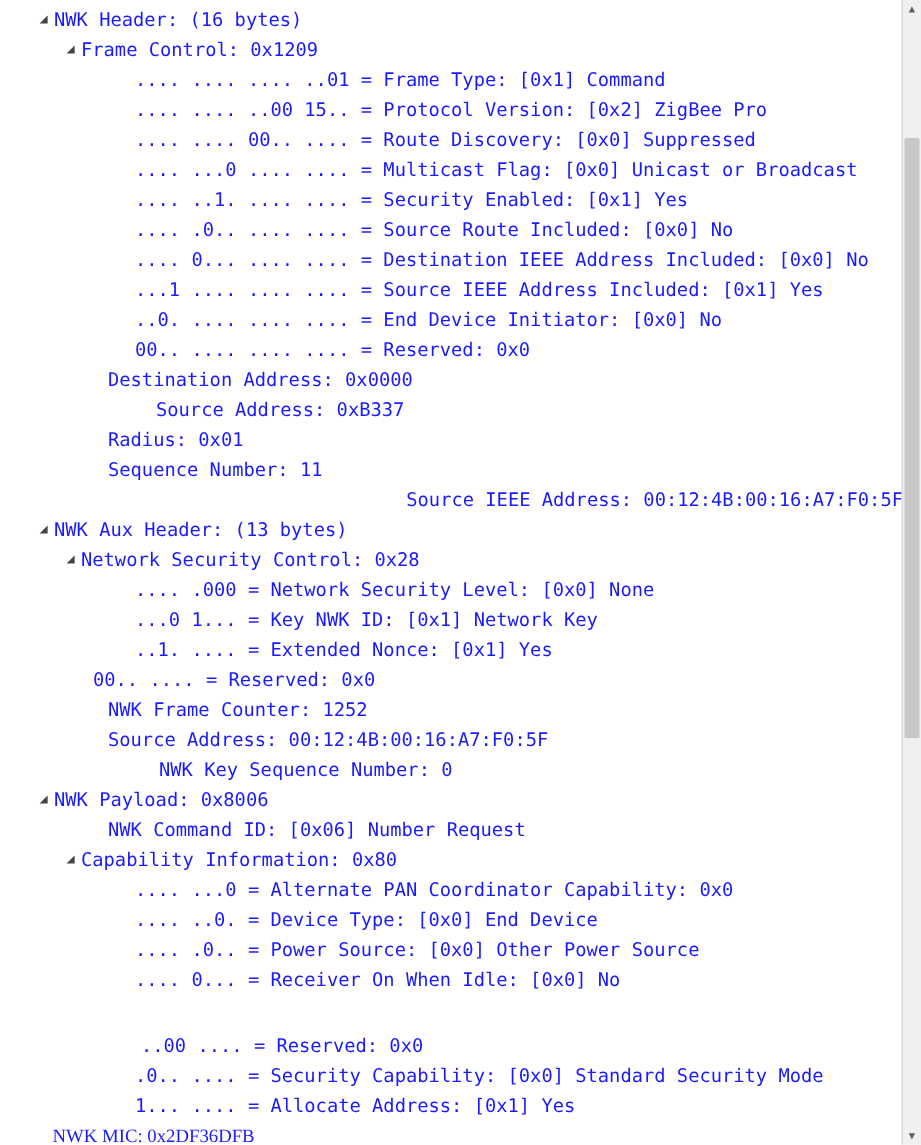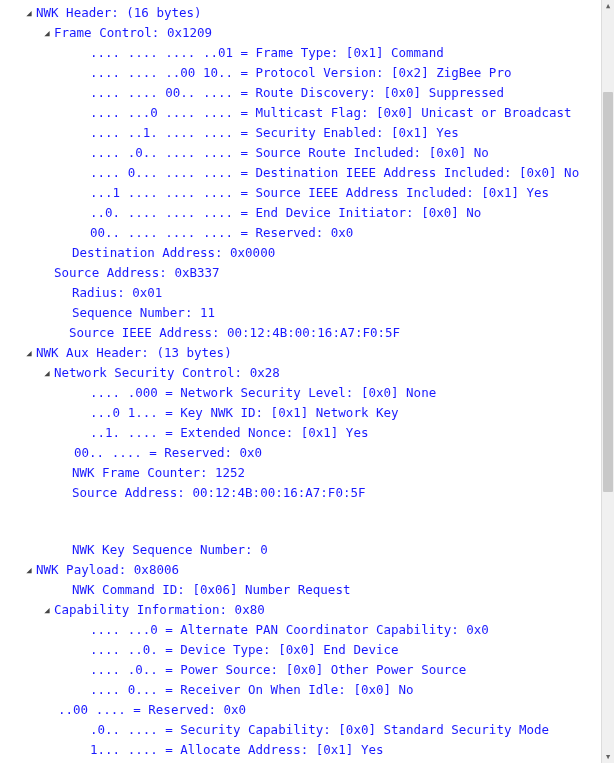--- a/index.html
+++ b/index.html
@@ -95,21 +95,21 @@
     <div class="row" style="padding-left: 40px;">
       <span class="twisty open">◢</span>
       <span class="label c-blue">Frame Control: 0x1209</span>
     </div>
     <div class="row" style="padding-left: 76px;">
       <span class="twisty none"></span>
       <span class="label c-blue">.... .... .... ..01 = Frame Type: [0x1] Command</span>
     </div>
     <div class="row" style="padding-left: 76px;">
       <span class="twisty none"></span>
-      <span class="label c-blue">.... .... ..00 10.. = Protocol Version: [0x2] ZigBee Pro</span>
+      <span class="label c-blue">.... .... ..00 15.. = Protocol Version: [0x2] ZigBee Pro</span>
     </div>
     <div class="row" style="padding-left: 76px;">
       <span class="twisty none"></span>
       <span class="label c-blue">.... .... 00.. .... = Route Discovery: [0x0] Suppressed</span>
     </div>
     <div class="row" style="padding-left: 76px;">
       <span class="twisty none"></span>
       <span class="label c-blue">.... ...0 .... .... = Multicast Flag: [0x0] Unicast or Broadcast</span>
     </div>
     <div class="row" style="padding-left: 76px;">
@@ -133,101 +133,101 @@
       <span class="label c-blue">..0. .... .... .... = End Device Initiator: [0x0] No</span>
     </div>
     <div class="row" style="padding-left: 76px;">
       <span class="twisty none"></span>
       <span class="label c-blue">00.. .... .... .... = Reserved: 0x0</span>
     </div>
     <div class="row" style="padding-left: 58px;">
       <span class="twisty none"></span>
       <span class="label c-blue">Destination Address: 0x0000</span>
     </div>
+    <div class="row" style="padding-left: 78px; margin-left: 12px;">
+      <span class="twisty none"></span>
+      <span class="label c-blue">Source Address: 0xB337</span>
+    </div>
+    <div class="row" style="padding-left: 58px;">
+      <span class="twisty none"></span>
+      <span class="label c-blue">Radius: 0x01</span>
+    </div>
+    <div class="row" style="padding-left: 58px;">
+      <span class="twisty none"></span>
+      <span class="label c-blue">Sequence Number: 11</span>
+    </div>
+    <div class="row" style="padding-left: 70px; justify-content: flex-end;">
+      <span class="twisty none"></span>
+      <span class="label c-blue">Source IEEE Address: 00:12:4B:00:16:A7:F0:5F</span>
+    </div>
+    <div class="row" style="padding-left: 22px;">
+      <span class="twisty open">◢</span>
+      <span class="label c-blue">NWK Aux Header: (13 bytes)</span>
+    </div>
     <div class="row" style="padding-left: 40px;">
-      <span class="twisty none"></span>
-      <span class="label c-blue">Source Address: 0xB337</span>
-    </div>
-    <div class="row" style="padding-left: 58px;">
-      <span class="twisty none"></span>
-      <span class="label c-blue">Radius: 0x01</span>
-    </div>
-    <div class="row" style="padding-left: 58px;">
-      <span class="twisty none"></span>
-      <span class="label c-blue">Sequence Number: 11</span>
-    </div>
-    <div class="row" style="padding-left: 55px;">
-      <span class="twisty none"></span>
-      <span class="label c-blue">Source IEEE Address: 00:12:4B:00:16:A7:F0:5F</span>
+      <span class="twisty open">◢</span>
+      <span class="label c-blue">Network Security Control: 0x28</span>
+    </div>
+    <div class="row" style="padding-left: 76px;">
+      <span class="twisty none"></span>
+      <span class="label c-blue">.... .000 = Network Security Level: [0x0] None</span>
+    </div>
+    <div class="row" style="padding-left: 76px; align-items: center;">
+      <span class="twisty none"></span>
+      <span class="label c-blue">...0 1... = Key NWK ID: [0x1] Network Key</span>
+    </div>
+    <div class="row" style="padding-left: 76px;">
+      <span class="twisty none"></span>
+      <span class="label c-blue">..1. .... = Extended Nonce: [0x1] Yes</span>
+    </div>
+    <div class="row" style="padding-left: 48px;">
+      <span class="twisty none"></span>
+      <span class="label c-blue">00.. .... = Reserved: 0x0</span>
+    </div>
+    <div class="row" style="padding-left: 58px;">
+      <span class="twisty none"></span>
+      <span class="label c-blue">NWK Frame Counter: 1252</span>
+    </div>
+    <div class="row" style="padding-left: 58px;">
+      <span class="twisty none"></span>
+      <span class="label c-blue">Source Address: 00:12:4B:00:16:A7:F0:5F</span>
+    </div>
+    <div class="row" style="padding-left: 92px;">
+      <span class="twisty none"></span>
+      <span class="label c-blue">NWK Key Sequence Number: 0</span>
     </div>
     <div class="row" style="padding-left: 22px;">
       <span class="twisty open">◢</span>
-      <span class="label c-blue">NWK Aux Header: (13 bytes)</span>
+      <span class="label c-blue">NWK Payload: 0x8006</span>
+    </div>
+    <div class="row" style="padding-left: 58px;">
+      <span class="twisty none"></span>
+      <span class="label c-blue">NWK Command ID: [0x06] Number Request</span>
     </div>
     <div class="row" style="padding-left: 40px;">
       <span class="twisty open">◢</span>
-      <span class="label c-blue">Network Security Control: 0x28</span>
-    </div>
-    <div class="row" style="padding-left: 76px;">
-      <span class="twisty none"></span>
-      <span class="label c-blue">.... .000 = Network Security Level: [0x0] None</span>
-    </div>
-    <div class="row" style="padding-left: 76px; align-items: center;">
-      <span class="twisty none"></span>
-      <span class="label c-blue">...0 1... = Key NWK ID: [0x1] Network Key</span>
-    </div>
-    <div class="row" style="padding-left: 76px;">
-      <span class="twisty none"></span>
-      <span class="label c-blue">..1. .... = Extended Nonce: [0x1] Yes</span>
-    </div>
-    <div class="row" style="padding-left: 60px;">
-      <span class="twisty none"></span>
-      <span class="label c-blue">00.. .... = Reserved: 0x0</span>
-    </div>
-    <div class="row" style="padding-left: 58px;">
-      <span class="twisty none"></span>
-      <span class="label c-blue">NWK Frame Counter: 1252</span>
-    </div>
-    <div class="row" style="padding-left: 58px;">
-      <span class="twisty none"></span>
-      <span class="label c-blue">Source Address: 00:12:4B:00:16:A7:F0:5F</span>
-    </div>
-    <div class="row" style="padding-left: 58px; margin-top: 37px;">
-      <span class="twisty none"></span>
-      <span class="label c-blue">NWK Key Sequence Number: 0</span>
-    </div>
-    <div class="row" style="padding-left: 22px;">
-      <span class="twisty open">◢</span>
-      <span class="label c-blue">NWK Payload: 0x8006</span>
-    </div>
-    <div class="row" style="padding-left: 58px;">
-      <span class="twisty none"></span>
-      <span class="label c-blue">NWK Command ID: [0x06] Number Request</span>
-    </div>
-    <div class="row" style="padding-left: 40px;">
-      <span class="twisty open">◢</span>
       <span class="label c-blue">Capability Information: 0x80</span>
     </div>
     <div class="row" style="padding-left: 76px;">
       <span class="twisty none"></span>
       <span class="label c-blue">.... ...0 = Alternate PAN Coordinator Capability: 0x0</span>
     </div>
     <div class="row" style="padding-left: 76px;">
       <span class="twisty none"></span>
       <span class="label c-blue">.... ..0. = Device Type: [0x0] End Device</span>
     </div>
     <div class="row" style="padding-left: 76px;">
       <span class="twisty none"></span>
       <span class="label c-blue">.... .0.. = Power Source: [0x0] Other Power Source</span>
     </div>
     <div class="row" style="padding-left: 76px; text-align: right;">
       <span class="twisty none"></span>
       <span class="label c-blue">.... 0... = Receiver On When Idle: [0x0] No</span>
     </div>
-    <div class="row" style="padding-left: 44px;">
+    <div class="row" style="padding-left: 80px; margin-top: 24px;">
       <span class="twisty none"></span>
       <span class="label c-blue">..00 .... = Reserved: 0x0</span>
     </div>
     <div class="row" style="padding-left: 76px;">
       <span class="twisty none"></span>
       <span class="label c-blue">.0.. .... = Security Capability: [0x0] Standard Security Mode</span>
     </div>
     <div class="row" style="padding-left: 76px;">
       <span class="twisty none"></span>
       <span class="label c-blue">1... .... = Allocate Address: [0x1] Yes</span>

